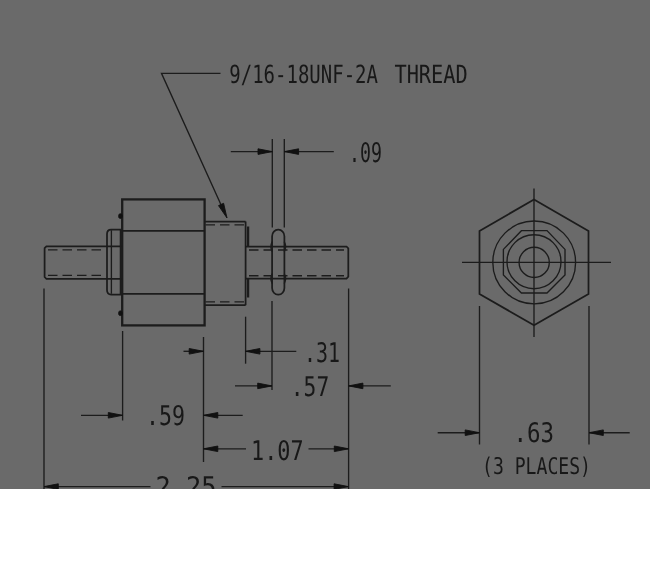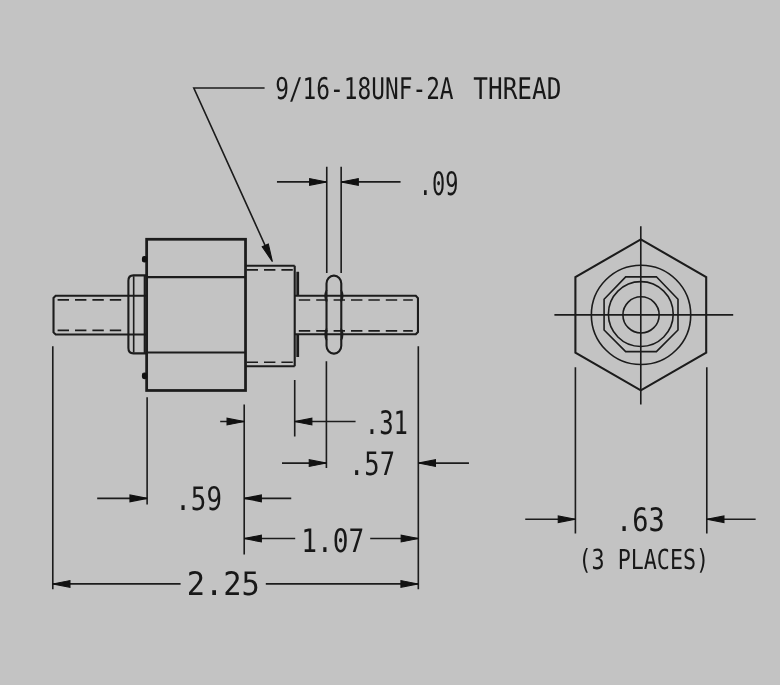--- a/index.html
+++ b/index.html
@@ -1,16 +1,16 @@
 <!DOCTYPE html>
 <html><head>
 <meta charset="utf-8">
 <style>
   html,body{margin:0;padding:0;background:#ffffff;}
-  .page{width:650px;height:571px;background:#fdba74;position:relative;overflow:hidden;filter:grayscale(1) blur(0.35px);}
+  .page{width:650px;height:489px;background:#4d7c0f;position:relative;overflow:hidden;filter:grayscale(1) blur(0.35px);}
   svg{display:block;}
   text{font-family:"DejaVu Sans Mono","Liberation Mono",monospace;fill:#181818;text-rendering:geometricPrecision;}
   .ln{stroke:#1c1c1c;fill:none;}
   .thin{stroke-width:1.35;}
   .med{stroke-width:1.75;}
   .thick{stroke-width:2.3;}
   .dash{stroke-dasharray:9.5 5;}
   .arrow{fill:#111111;stroke:#111111;stroke-width:0.9;stroke-linejoin:miter;}
 </style>
 </head>

